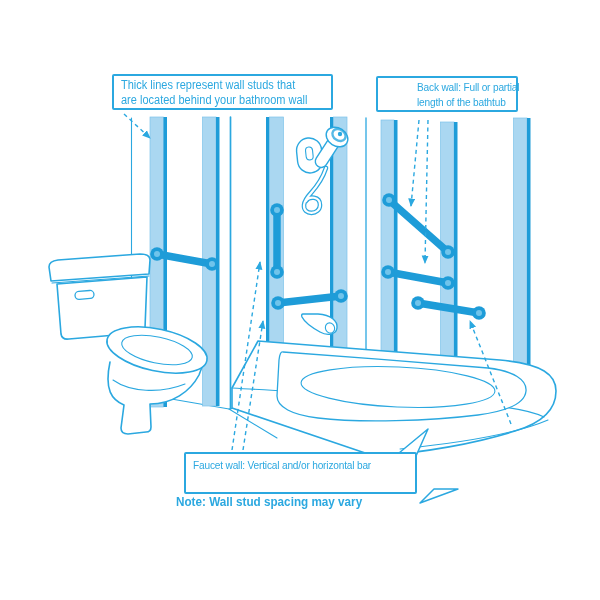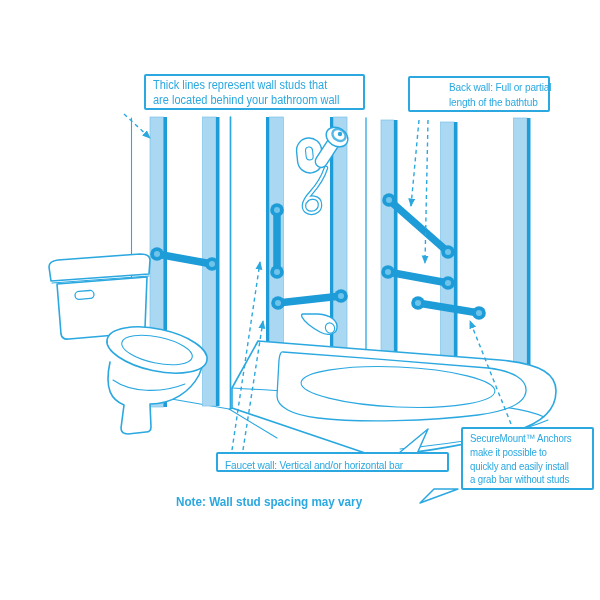--- a/index.html
+++ b/index.html
@@ -19,25 +19,25 @@
   .bar{stroke:var(--bar,#1E9CD8);stroke-width:7.5;stroke-linecap:round;fill:none;}
   .cap{fill:var(--bar,#1E9CD8);}
   .capin{fill:var(--cap-inner,#7FCBEE);opacity:.85;}
   .dashed{fill:none;stroke:var(--primary,#2BA8E0);stroke-width:1.4;stroke-dasharray:4 3.5;}
   .tail{fill:#fff;stroke:var(--primary,#2BA8E0);stroke-width:1.5;stroke-linejoin:round;}
   .tube1{fill:none;stroke:var(--primary,#2BA8E0);stroke-width:4.6;stroke-linecap:round;}
   .tube2{fill:none;stroke:#fff;stroke-width:2.2;stroke-linecap:round;}
   
   .callout{position:absolute;box-sizing:border-box;background:#fff;
            border:2px solid var(--primary,#2BA8E0);color:var(--primary,#2BA8E0);
-           padding:2px 7px;border-radius:2px;margin-left:32px;}
+           padding:2px 7px;border-radius:2px;}
   .callout .ln{white-space:nowrap;transform:scaleX(.88);transform-origin:0 50%;}
   #callout-wall-studs {left:112px;top:74px;width:221px;height:36px;font-size:12.5px;line-height:1.22;}
   #callout-back-wall  {left:376px;top:76px;width:142px;height:36px;font-size:11.5px;line-height:1.3;letter-spacing:-.2px;padding-left:39px;}
-  #callout-faucet-wall{left:184px;top:452px;width:233px;height:20px;font-size:11.5px;line-height:1.7;letter-spacing:-.2px;}
+  #callout-faucet-wall{left:184px;top:452px;width:233px;height:42px;font-size:11.5px;line-height:1.7;letter-spacing:-.2px;}
   #callout-securemount{left:429px;top:427px;width:133px;height:63px;font-size:11px;line-height:1.25;letter-spacing:-.2px;padding-top:3px;}
   #note{position:absolute;left:176px;top:494px;color:var(--primary,#2BA8E0);
         font-size:13px;font-weight:bold;white-space:nowrap;transform:scaleX(.9);transform-origin:0 50%;}
 </style>
 </head>
 <body>
 
 <div id="stage">
 
   <svg width="600" height="600" viewBox="0 0 600 600">
@@ -192,21 +192,15 @@
 
   <div class="callout" id="callout-back-wall">
     <div class="ln">Back wall: Full or partial</div>
     <div class="ln">length of the bathtub</div>
   </div>
 
   <div class="callout" id="callout-faucet-wall">
     <div class="ln">Faucet wall: Vertical and/or horizontal bar</div>
   </div>
 
-  <div class="callout" id="callout-securemount">
-    <div class="ln">SecureMount™ Anchors</div>
-    <div class="ln">make it possible to</div>
-    <div class="ln">quickly and easily install</div>
-    <div class="ln">a grab bar without studs</div>
-  </div>
 
   <div id="note">Note: Wall stud spacing may vary</div>
 </div>
 
 </body></html>

